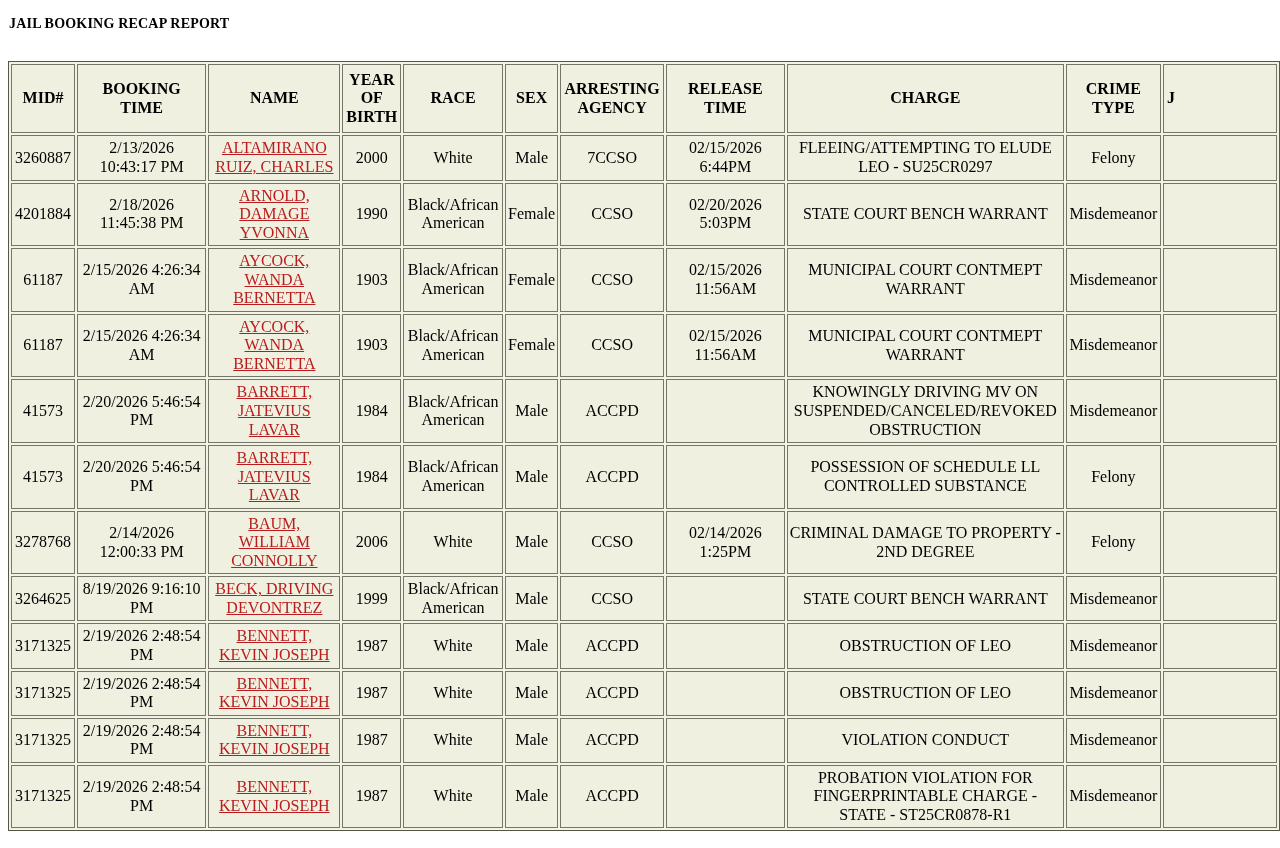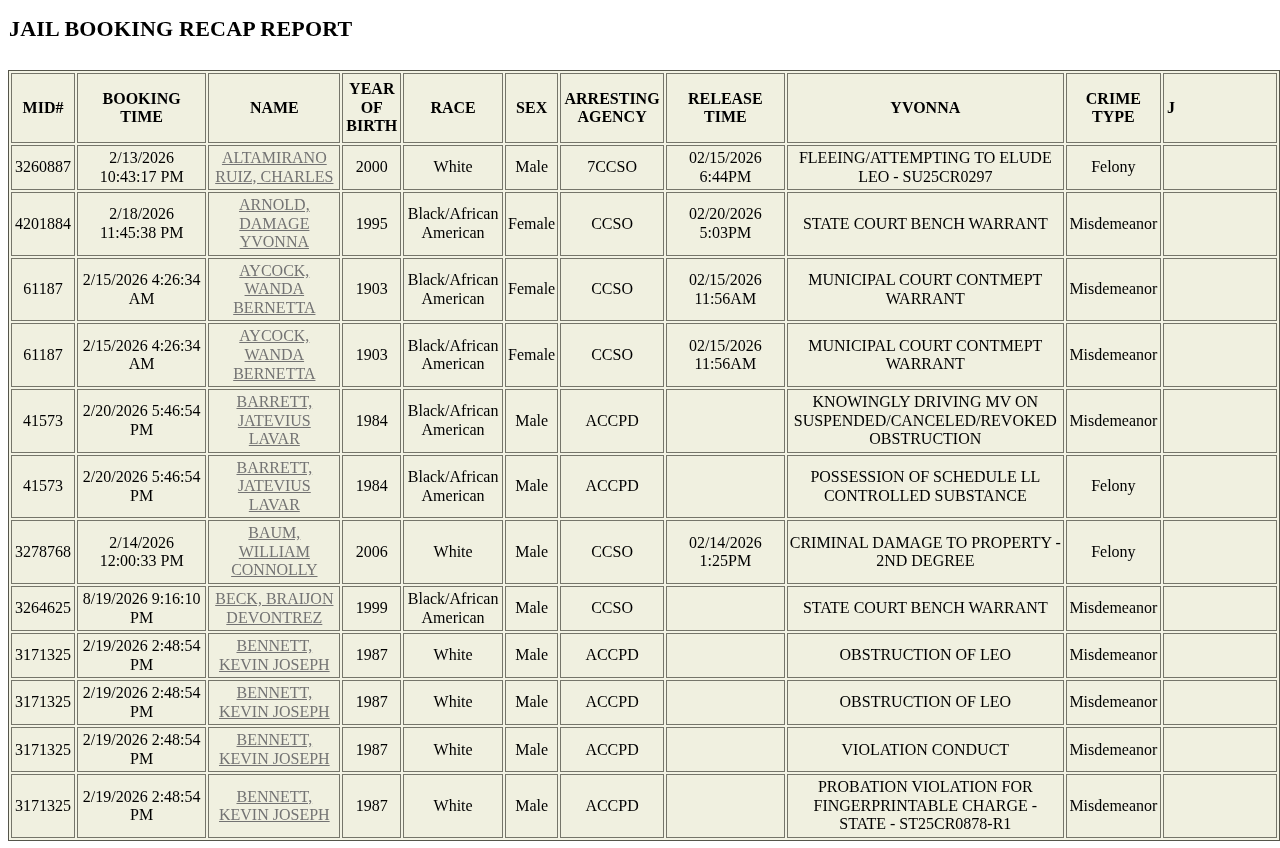--- a/index.html
+++ b/index.html
@@ -8,21 +8,21 @@
   }
   body {
     width: 1280px;
     height: 848px;
     overflow: hidden;
     background: #ffffff;
     font-family: "Liberation Serif", "DejaVu Serif", serif;
     color: #000000;
   }
   h1.report-title {
-    font-size: 22px;
+    font-size: 14px;
     line-height: 1.2;
     margin: 16px 0 0 9px;
     font-weight: bold;
     letter-spacing: 0.2px;
   }
   table.booking-table {
     margin: 28px 0 0 8px;
     border-collapse: separate;
     border-spacing: 2px;
     background: #f3f3e4;
@@ -44,21 +44,21 @@
   th {
     font-weight: bold;
     padding: 6px 2px;
   }
   
   th:last-child {
     text-align: left;
     padding-left: 3px;
   }
   td a {
-    color: #737373;
+    color: #b91c1c;
     text-decoration: underline;
   }
 </style>
 </head>
 <body>
 
 <h1 class="report-title">JAIL BOOKING RECAP REPORT</h1>
 
 <table class="booking-table">
   <colgroup>
@@ -77,21 +77,21 @@
   <thead>
     <tr>
         <th>MID#</th>
         <th>BOOKING TIME</th>
         <th>NAME</th>
         <th>YEAR OF BIRTH</th>
         <th>RACE</th>
         <th>SEX</th>
         <th>ARRESTING AGENCY</th>
         <th>RELEASE TIME</th>
-        <th>YVONNA</th>
+        <th>CHARGE</th>
         <th>CRIME TYPE</th>
         <th>J</th>
       </tr>
   </thead>
   <tbody>
       <tr>
         <td>3260887</td>
         <td>2/13/2026 10:43:17 PM</td>
         <td><a href="#">ALTAMIRANO RUIZ, CHARLES</a></td>
         <td>2000</td>
@@ -100,21 +100,21 @@
         <td>7CCSO</td>
         <td>02/15/2026 6:44PM</td>
         <td>FLEEING/ATTEMPTING TO ELUDE LEO - SU25CR0297</td>
         <td>Felony</td>
         <td></td>
       </tr>
       <tr>
         <td>4201884</td>
         <td>2/18/2026 11:45:38 PM</td>
         <td><a href="#">ARNOLD, DAMAGE YVONNA</a></td>
-        <td>1995</td>
+        <td>1990</td>
         <td>Black/African American</td>
         <td>Female</td>
         <td>CCSO</td>
         <td>02/20/2026 5:03PM</td>
         <td>STATE COURT BENCH WARRANT</td>
         <td>Misdemeanor</td>
         <td></td>
       </tr>
       <tr>
         <td>61187</td>
@@ -177,21 +177,21 @@
         <td>Male</td>
         <td>CCSO</td>
         <td>02/14/2026 1:25PM</td>
         <td>CRIMINAL DAMAGE TO PROPERTY - 2ND DEGREE</td>
         <td>Felony</td>
         <td></td>
       </tr>
       <tr>
         <td>3264625</td>
         <td>8/19/2026 9:16:10 PM</td>
-        <td><a href="#">BECK, BRAIJON DEVONTREZ</a></td>
+        <td><a href="#">BECK, DRIVING DEVONTREZ</a></td>
         <td>1999</td>
         <td>Black/African American</td>
         <td>Male</td>
         <td>CCSO</td>
         <td></td>
         <td>STATE COURT BENCH WARRANT</td>
         <td>Misdemeanor</td>
         <td></td>
       </tr>
       <tr>

